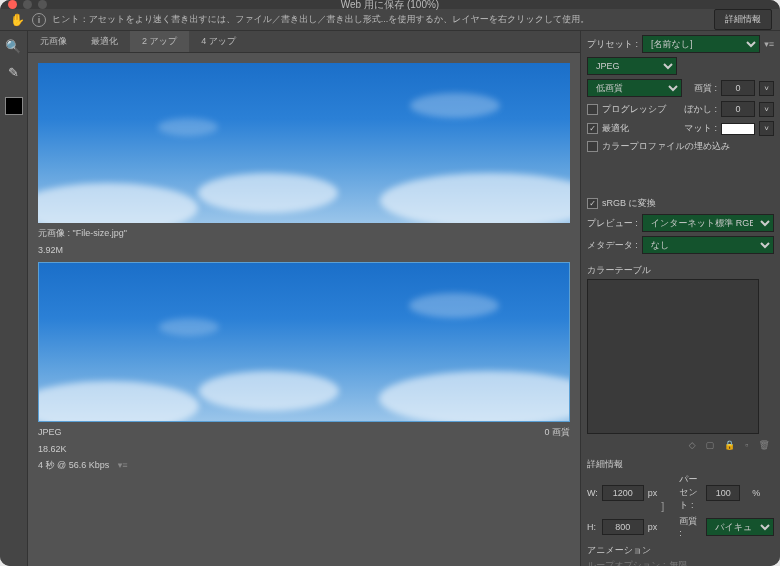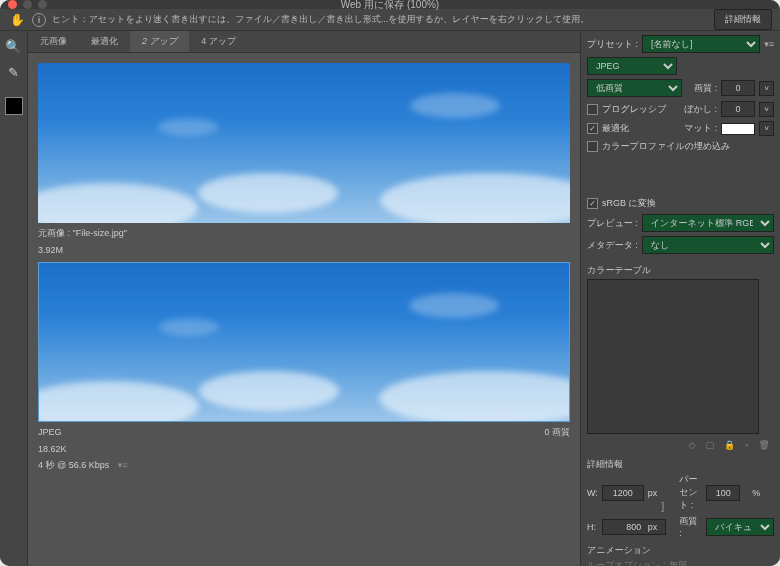--- a/index.html
+++ b/index.html
@@ -20,21 +20,21 @@
   
   .body-area { flex: 1; display: flex; }
   .left-tools { width: 28px; background: #454545; display: flex; flex-direction: column; align-items: center; padding-top: 6px; gap: 8px; border-right: 1px solid #333; }
   .tool-icon { width: 18px; height: 18px; color: #ccc; font-size: 13px; display: flex; align-items: center; justify-content: center; cursor: pointer; }
   .swatch-box { margin-top: 8px; }
   .swatch { width: 18px; height: 18px; background: #000; border: 1px solid #888; }
 
   .main-col { flex: 1; display: flex; flex-direction: column; }
   .tabs { height: 22px; display: flex; background: #454545; border-bottom: 1px solid #333; }
   .tab { padding: 0 12px; display: flex; align-items: center; font-size: 9px; color: #bbb; cursor: pointer; }
-  .tab.active { background: #535353; font-style: italic; }
+  .tab.active { background: #535353; }
   
   .preview-zone { flex: 1; padding: 10px 10px 0 10px; display: flex; flex-direction: column; gap: 6px; overflow: hidden; }
   .preview-card { }
   .preview-img { width: 100%; height: 160px; background: linear-gradient(to bottom, #1b6fc9 0%, #2b80d6 35%, #5ca0de 65%, #9ac5ea 100%); position: relative; overflow: hidden; }
   .preview-img.second { border: 1px solid #5a9fd4; }
   .cloud { position: absolute; background: rgba(255,255,255,0.55); border-radius: 50%; filter: blur(3px); }
   .info-line { color: #ccc; font-size: 9px; margin-top: 4px; line-height: 1.4; }
   .info-right { float: right; color: #ccc; font-size: 9px; }
   
   .right-panel { width: 200px; background: #454545; border-left: 1px solid #333; display: flex; flex-direction: column; font-size: 9px; color: #ccc; padding: 4px 6px; overflow: hidden; }
@@ -193,21 +193,21 @@
         <span>W:</span>
         <input class="pnum" style="width: 42px;" value="1200">
         <span>px</span>
         <span class="linkbar" style="grid-row:1/3;grid-column:4;display:flex;align-items:center">]</span>
         <span></span>
         <span>パーセント :</span>
         <input class="pnum" style="width: 34px;" value="100">
         <span>%</span>
 
         <span>H:</span>
-        <input class="pnum" style="width: 64px;" value="800">
+        <input class="pnum" style="width: 42px;" value="800">
         <span>px</span>
         <span></span>
         <span>画質 :</span>
         <select class="psel" style="grid-column:7/9"><option>バイキュービック法</option></select>
       </div>
 
       <div class="anim-hdr">アニメーション</div>
       <div class="anim-row">
         <span>ループオプション :</span>
         <span>無限</span>

